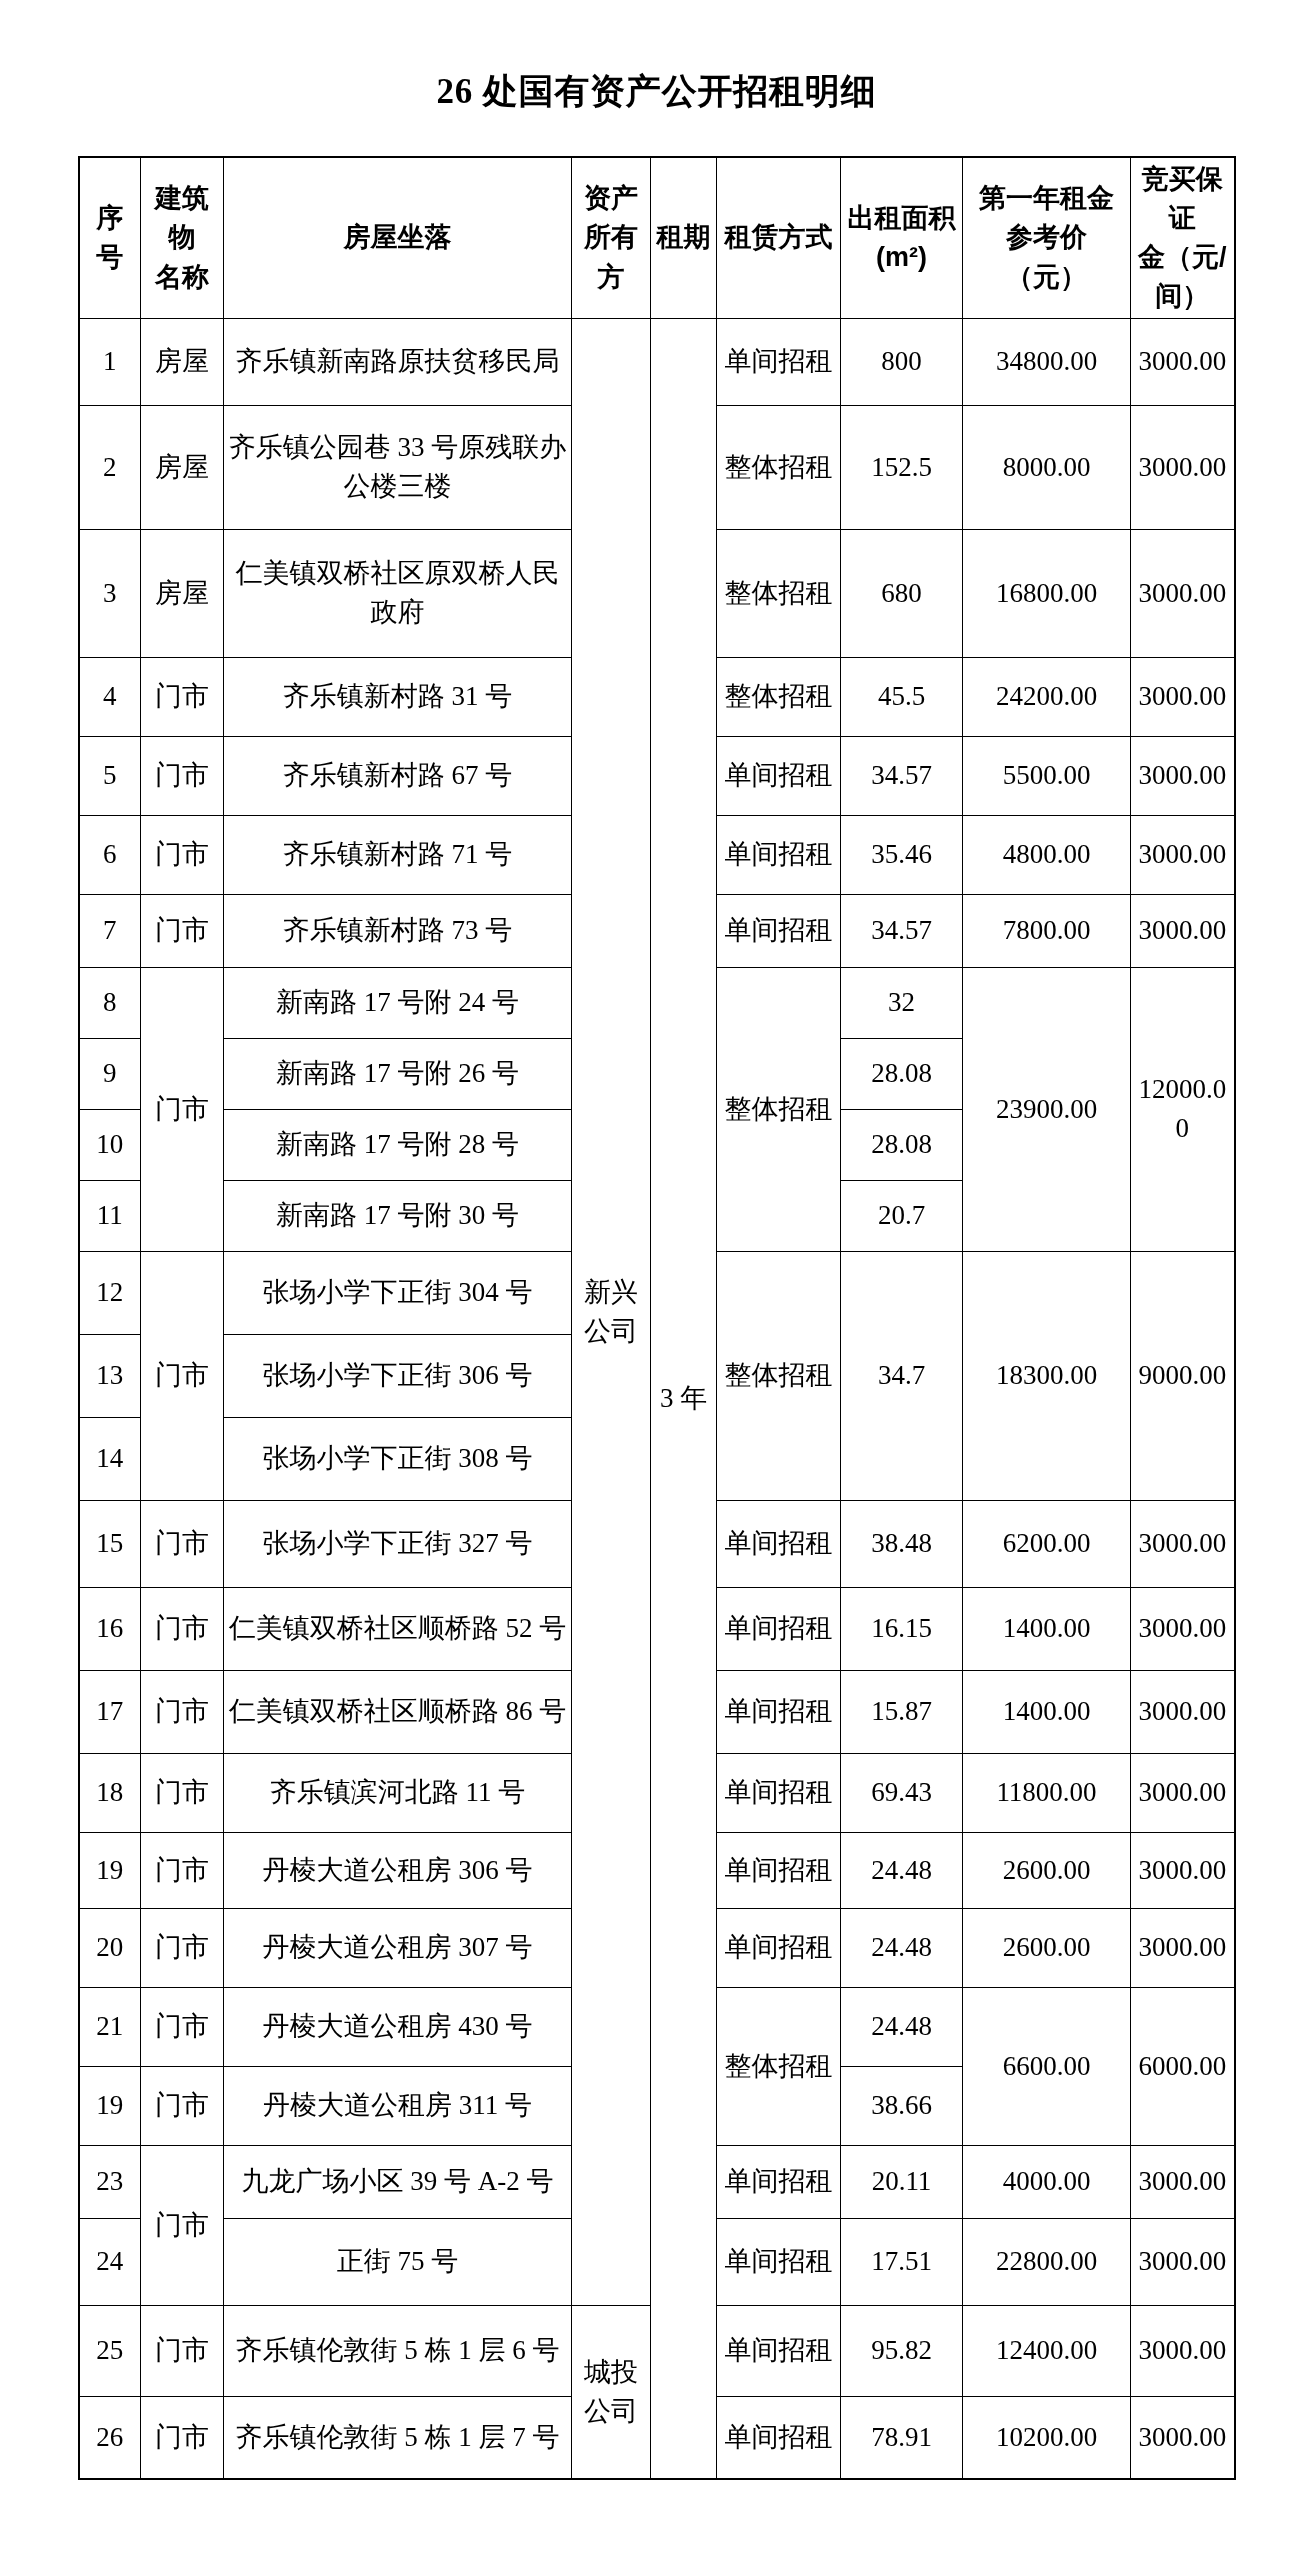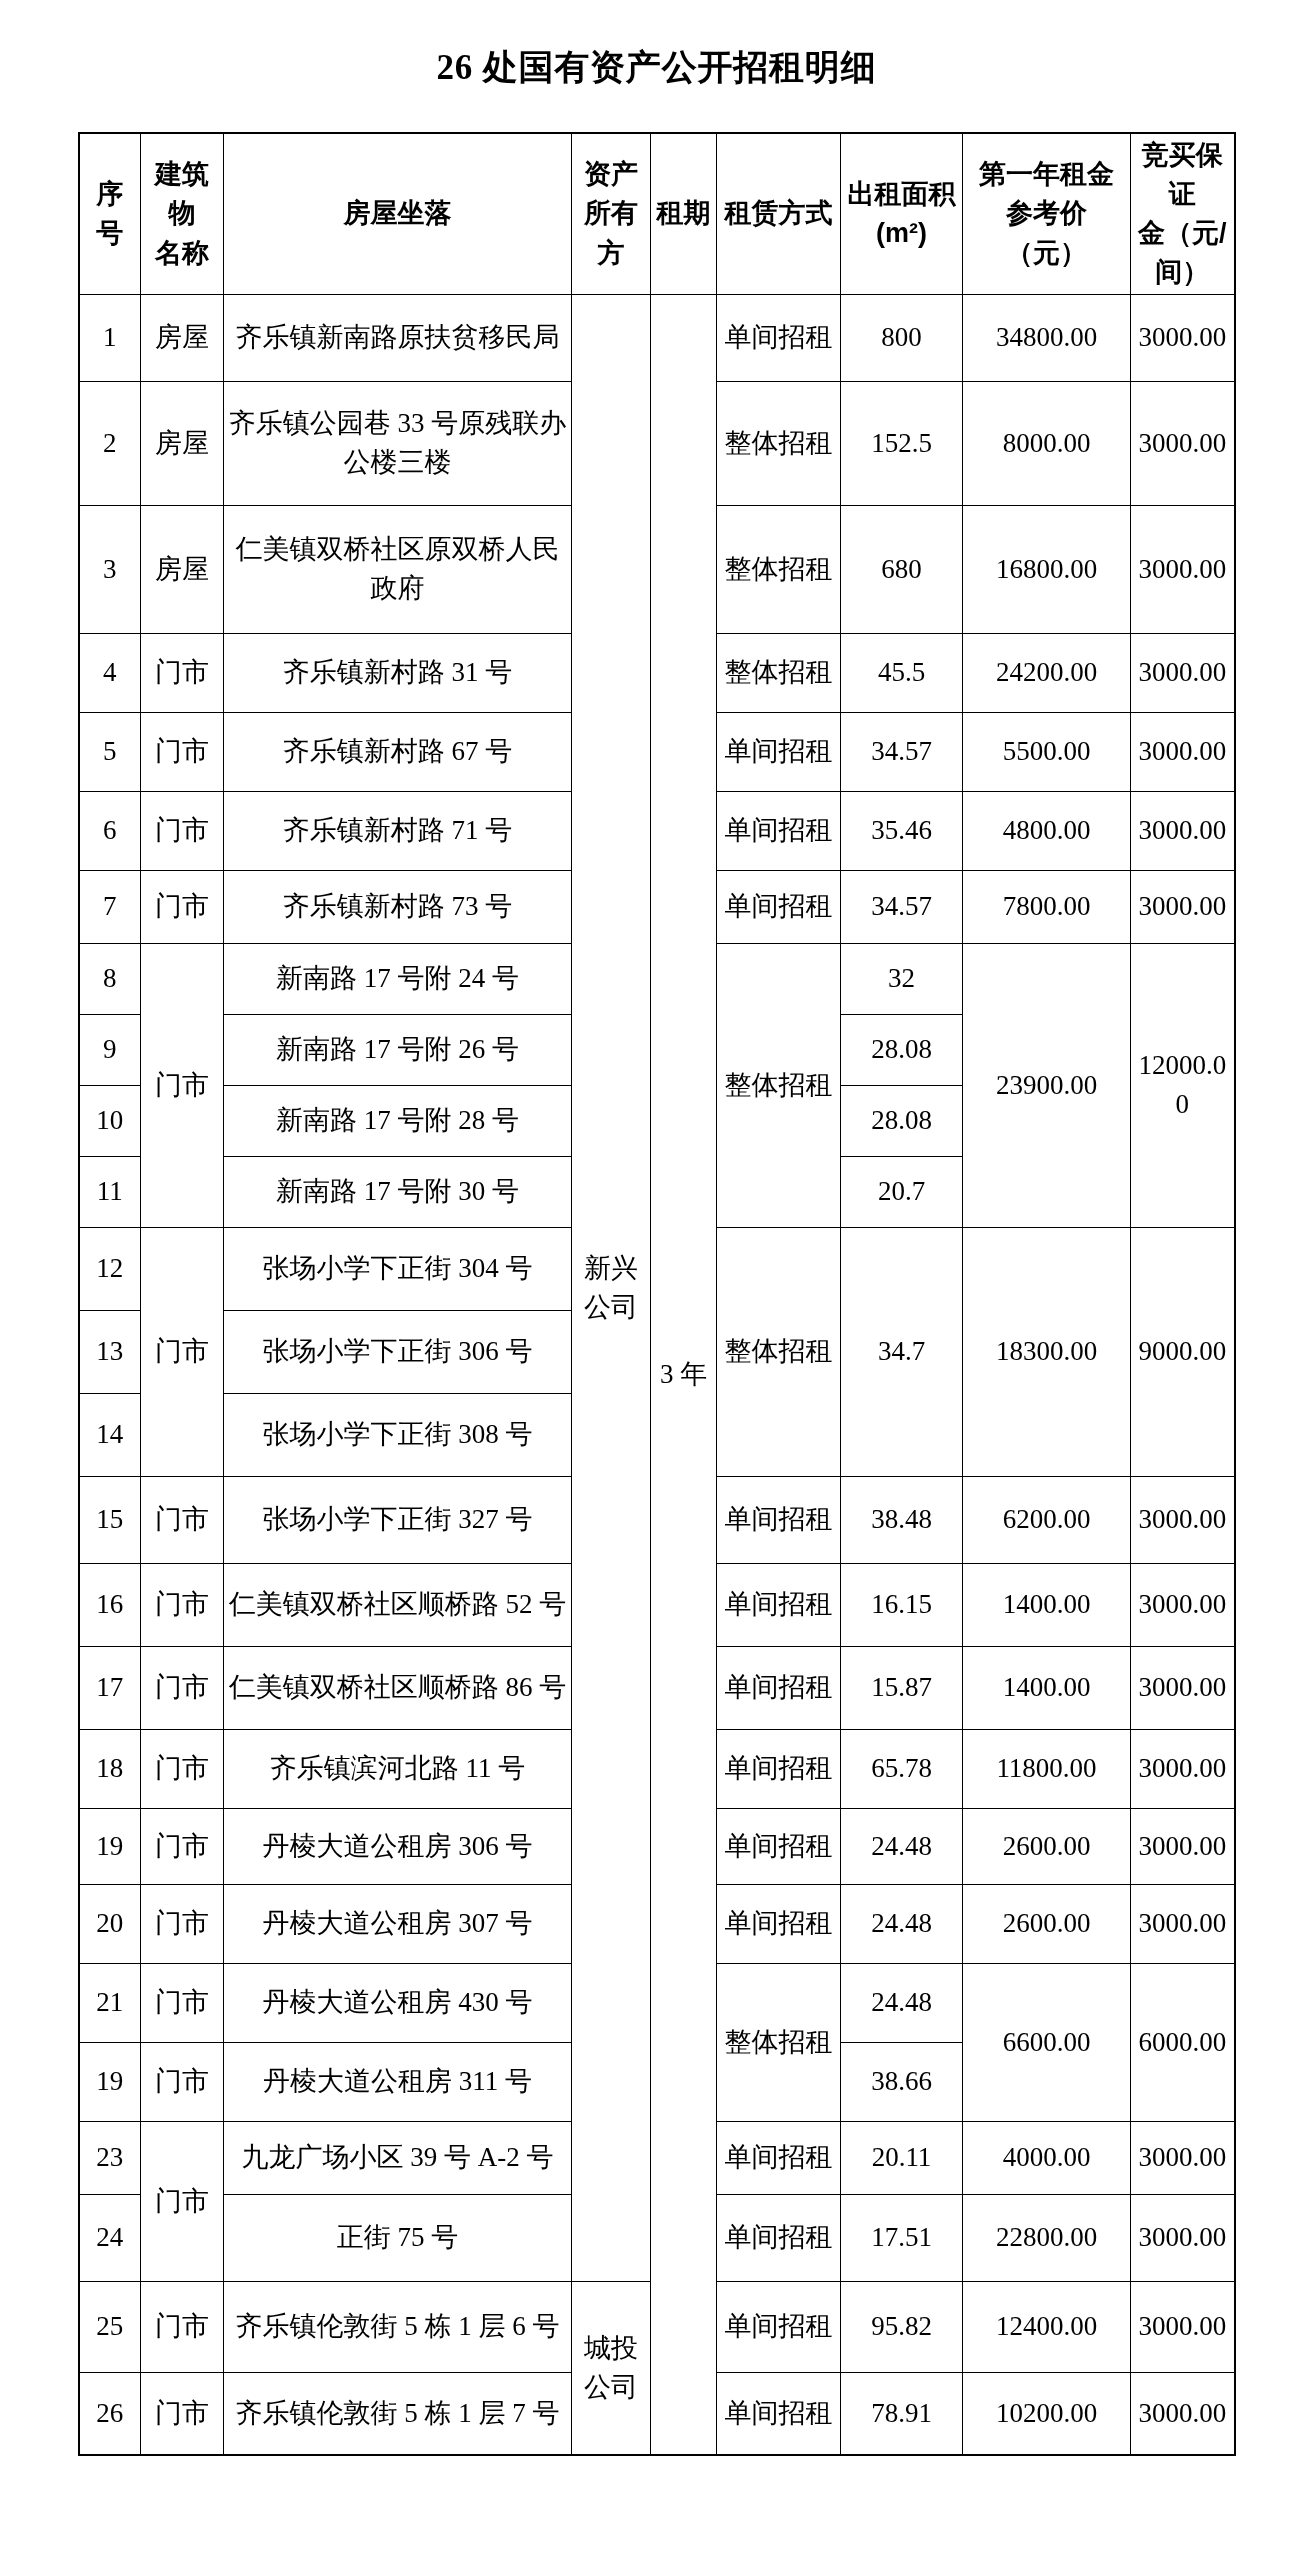--- a/index.html
+++ b/index.html
@@ -1,21 +1,21 @@
 <!DOCTYPE html>
 <html style="font-size:13.2px"><head>
 <meta charset="utf-8">
 <style>
   html,body{margin:0;padding:0;}
   body{
     width:1313px;height:2576px;background:#ffffff;color:#000;
     font-family:"Liberation Serif","DejaVu Serif",serif;
   }
   .doc-title{
-    padding-top:44px;text-align:center;
+    padding-top:68px;text-align:center;
     font-size:35px;font-weight:bold;letter-spacing:0.8px;
     font-family:"Liberation Serif","DejaVu Serif",serif;
   }
   table.rent-table{
     border-collapse:collapse;table-layout:fixed;
     width:1157px;margin:41px auto 0;
     border:2.5px solid #000;
   }
   .rent-table th,.rent-table td{
     border:1.7px solid #000;
@@ -223,21 +223,21 @@
         <td>15.87</td>
         <td>1400.00</td>
         <td>3000.00</td>
       </tr>
 
       <tr style="height:79px">
         <td>18</td>
         <td>门市</td>
         <td>齐乐镇滨河北路 11 号</td>
         <td>单间招租</td>
-        <td>65.78</td>
+        <td>69.43</td>
         <td>11800.00</td>
         <td>3000.00</td>
       </tr>
 
       <tr style="height:76px">
         <td>19</td>
         <td>门市</td>
         <td>丹棱大道公租房 306 号</td>
         <td>单间招租</td>
         <td>24.48</td>

